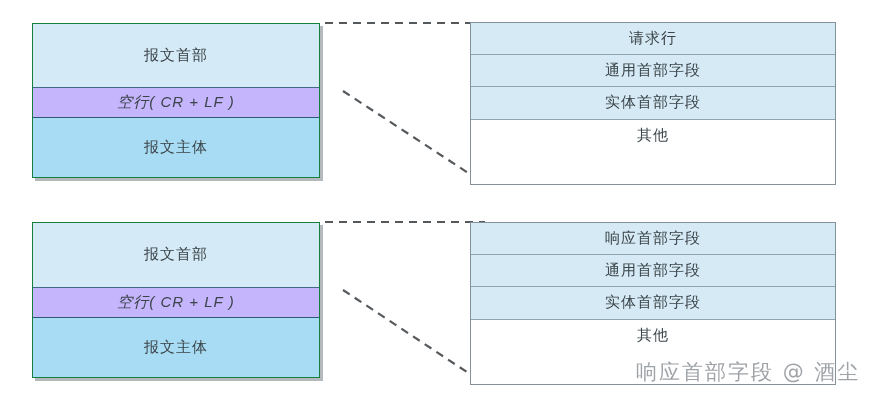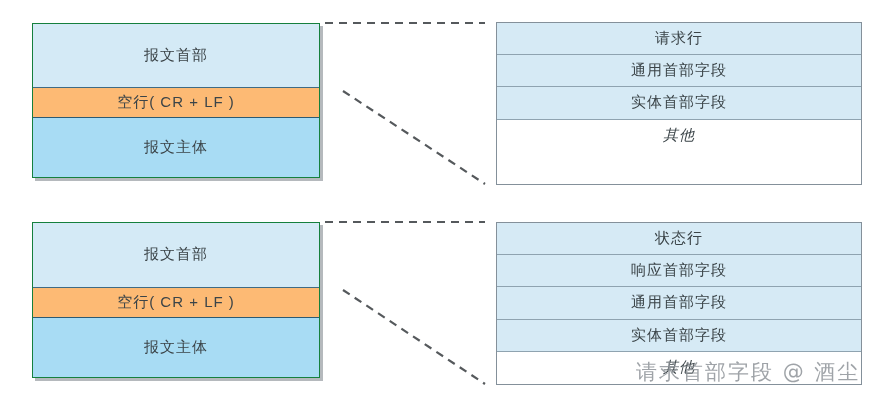--- a/index.html
+++ b/index.html
@@ -53,42 +53,43 @@
     letter-spacing: 1px;
     width: 100%;
   }
   .band-header {
     height: 42%;
     background: #d4eaf6;
     border-bottom: 1px solid #3f6b84;
   }
   .band-blank {
     height: 19.5%;
-    background: #fdba74;
+    background: #c4b5fd;
     border-bottom: 1px solid #2d5a72;
+    font-style: italic;
   }
   .band-body {
     height: 38.5%;
     background: #a8dcf4;
     text-align: right;
   }
 
   
   .connector {
     position: absolute;
     overflow: visible;
     pointer-events: none;
   }
   .group-http-request .connector  { left: 0; top: 0; width: 882px; height: 200px; }
   .group-http-response .connector { left: 0; top: 0; width: 882px; height: 204px; }
 
   
   .detail-panel {
     position: absolute;
-    left: 496px;
+    left: 470px;
     width: 366px;
     border: 1px solid #84909a;
     box-sizing: border-box;
     background: #ffffff;
   }
   .group-http-request .detail-panel  { top: 22px; height: 163px; }
   .group-http-response .detail-panel { top: 24px; height: 163px; }
 
   .detail-row {
     box-sizing: border-box;
@@ -98,21 +99,20 @@
     justify-content: center;
     background: #d6eaf5;
     border-bottom: 1px solid #8fa3b0;
     color: #3b4448;
     font-size: 15px;
     letter-spacing: 1px;
   }
   .detail-row.is-last {
     background: #ffffff;
     border-bottom: none;
-    font-style: italic;
   }
 
   
   .watermark {
     position: absolute;
     left: 636px;
     top: 358px;
     font-size: 21px;
     color: #8f9499;
     opacity: 0.85;
@@ -155,24 +155,23 @@
       <div class="struct-band band-blank">空行( CR + LF )</div>
       <div class="struct-band band-body">报文主体</div>
     </div>
 
     <svg class="connector" viewBox="0 0 882 204" width="882" height="204">
       <line x1="325" y1="24" x2="485" y2="24" stroke="#55595c" stroke-width="2" stroke-dasharray="8 6"></line>
       <line x1="343" y1="92" x2="485" y2="186" stroke="#55595c" stroke-width="2.2" stroke-dasharray="8 6"></line>
     </svg>
 
     <div class="detail-panel">
-      <div class="detail-row">状态行</div>
       <div class="detail-row">响应首部字段</div>
       <div class="detail-row">通用首部字段</div>
       <div class="detail-row">实体首部字段</div>
       <div class="detail-row is-last">其他</div>
     </div>
 
   </div>
 
-  <div class="watermark">请求首部字段 @ 酒尘</div>
+  <div class="watermark">响应首部字段 @ 酒尘</div>
 
 </div>
 
 </body></html>

